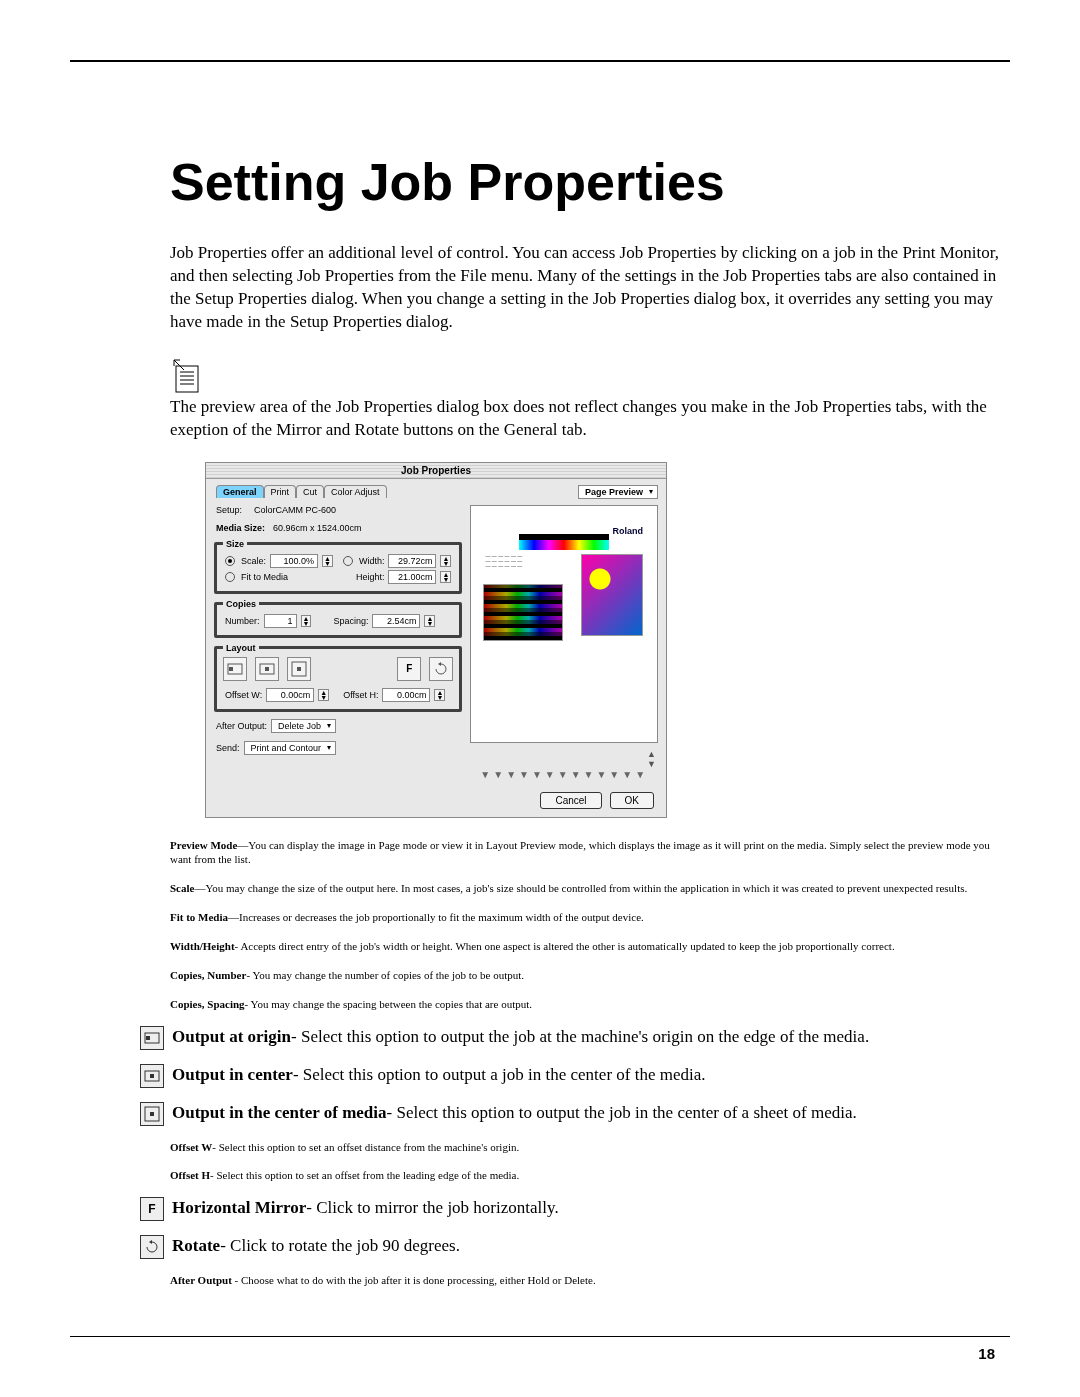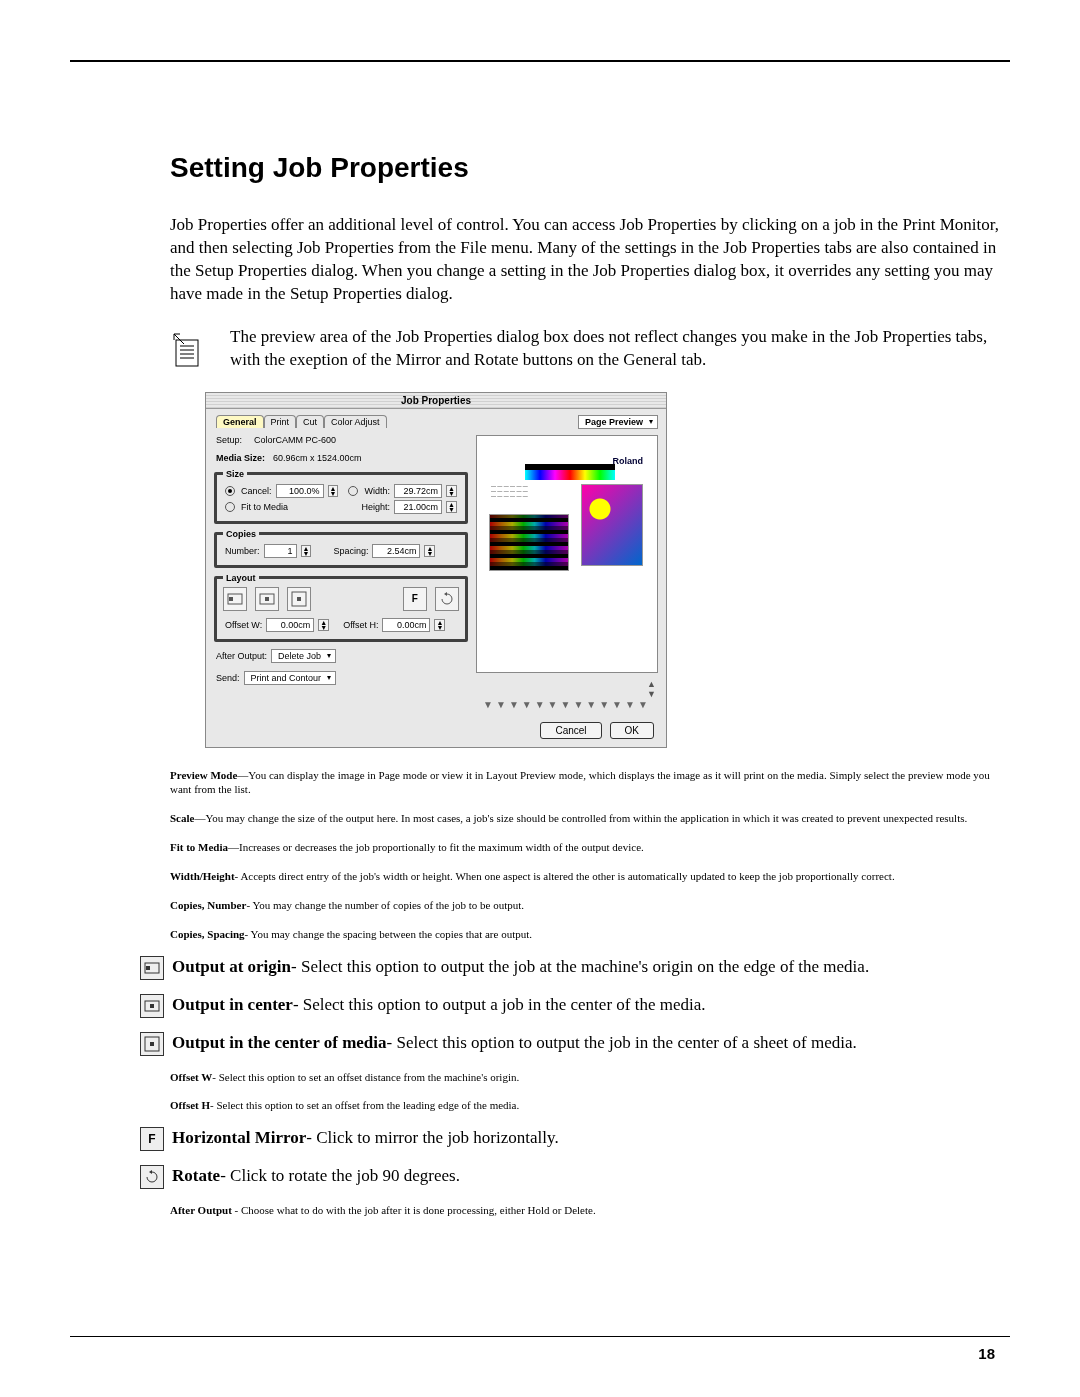--- a/index.html
+++ b/index.html
@@ -16,34 +16,35 @@
     padding: 60px 70px 40px 70px;
     position: relative;
   }
   .rule {
     border-top: 2px solid #000;
     margin-bottom: 90px;
   }
   .title {
     font-family: Arial, Helvetica, sans-serif;
     font-weight: bold;
-    font-size: 28px;
+    font-size: 52px;
     margin: 0 0 30px 0;
     padding-left: 100px;
   }
   .body-col {
     margin-left: 100px;
     margin-right: 10px;
     font-size: 17px;
     line-height: 1.35;
   }
   .note-row {
     display: flex;
-    align-items: center;
+    align-items: flex-start;
     margin: 20px 0 20px 100px;
+    flex-direction: column;
   }
   .note-icon {
     width: 40px;
     flex: 0 0 40px;
     height: 40px;
     margin-right: 20px;
     margin-top: 2px;
   }
   .subsection {
     font-family: Georgia, 'Times New Roman', serif;
@@ -97,21 +98,21 @@
     border: 1px solid #888;
     border-bottom: none;
     border-top-left-radius: 4px;
     border-top-right-radius: 4px;
     padding: 1px 6px;
     background: #e8e8e8;
     font-size: 9px;
   }
   .tab.active {
     font-weight: bold;
-    background: #fef9c3;
+    background: #7dd3fc;
   }
   .field-row {
     display: flex;
     align-items: center;
     gap: 4px;
     font-size: 9px;
     padding: 1px 2px;
   }
   .group {
     border: 3px solid #404040;
@@ -252,21 +253,21 @@
           </div>
           <div class="field-row">
             <b>Media Size:</b>
             <span style="margin-left:4px;">60.96cm x 1524.00cm</span>
           </div>
 
           <div class="group">
             <span class="legend">Size</span>
             <div class="field-row">
               <span class="radio sel"></span>
-              <span>Cancel:</span>
+              <span>Scale:</span>
               <span class="input">100.0%</span>
               <span class="spin">
                   <span>▲</span>
                   <span>▼</span>
                 </span>
               <span class="radio" style="margin-left:6px;"></span>
               <span>Width:</span>
               <span class="input">29.72cm</span>
               <span class="spin">
                   <span>▲</span>

